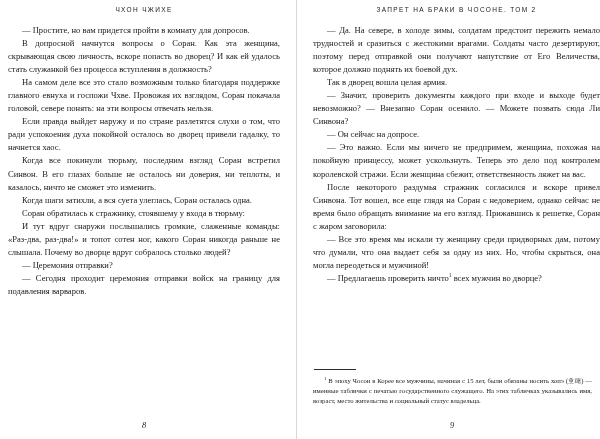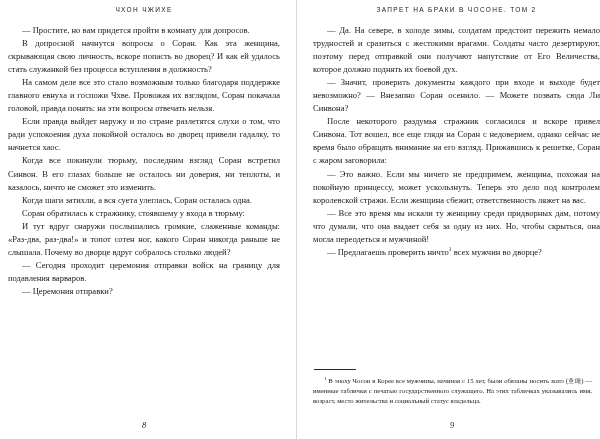--- a/index.html
+++ b/index.html
@@ -120,39 +120,41 @@
 
 <div id="spread">
 
   <div class="gutter"></div>
 
   <div class="page page-left">
     <div class="running-head">ЧХОН ЧЖИХЕ</div>
     <div class="body-text">
       <p>— Простите, но вам придется пройти в комнату для допросов.</p>
       <p>В допросной начнутся вопросы о Соран. Как эта женщина, скрывающая свою личность, вскоре попасть во дворец? И как ей удалось стать служанкой без процесса вступления в должность?</p>
-      <p>На самом деле все это стало возможным только благодаря поддержке главного евнуха и госпожи Чхве. Провожая их взглядом, Соран покачала головой, правда понять: на эти вопросы отвечать нельзя.</p>
+      <p>На самом деле все это стало возможным только благодаря поддержке главного евнуха и госпожи Чхве. Провожая их взглядом, Соран покачала головой, севере понять: на эти вопросы отвечать нельзя.</p>
       <p>Если правда выйдет наружу и по стране разлетятся слухи о том, что ради успокоения духа покойной осталось во дворец привели гадалку, то начнется хаос.</p>
       <p>Когда все покинули тюрьму, последним взгляд Соран встретил Синвон. В его глазах больше не осталось ни доверия, ни теплоты, и казалось, ничто не сможет это изменить.</p>
       <p>Когда шаги затихли, а вся суета улеглась, Соран осталась одна.</p>
       <p>Соран обратилась к стражнику, стоявшему у входа в тюрьму:</p>
       <p>И тут вдруг снаружи послышались громкие, слаженные команды: «Раз-два, раз-два!» и топот сотен ног, какого Соран никогда раньше не слышала. Почему во дворце вдруг собралось столько людей?</p>
+      <p class="dlg">— Церемония отправки?</p>
       <p class="dlg">— Сегодня проходит церемония отправки войск на границу для подавления варваров.</p>
-      <p class="dlg">— Церемония отправки?</p>
     </div>
     <div class="folio">8</div>
   </div>
 
   <div class="page page-right">
     <div class="running-head">ЗАПРЕТ НА БРАКИ В ЧОСОНЕ. ТОМ 2</div>
     <div class="body-text">
       <p>— Да. На севере, в холоде зимы, солдатам предстоит пережить немало трудностей и сразиться с жестокими врагами. Солдаты часто дезертируют, поэтому перед отправкой они получают напутствие от Его Величества, которое должно поднять их боевой дух.</p>
+      <p>Так в дворец вошла целая армия.</p>
       <p>— Значит, проверить документы каждого при входе и выходе будет невозможно? — Внезапно Соран осенило. — Можете позвать сюда Ли Синвона?</p>
+      <p>— Он сейчас на допросе.</p>
+      <p>— Это важно. Если мы ничего не предпримем, женщина, похожая на покойную принцессу, может ускользнуть. Теперь это дело под контролем королевской стражи. Если женщина сбежит, ответственность ляжет на вас.</p>
       <p>После некоторого раздумья стражник согласился и вскоре привел Синвона. Тот вошел, все еще глядя на Соран с недоверием, однако сейчас не время было обращать внимание на его взгляд. Прижавшись к решетке, Соран с жаром заговорила:</p>
-      <p>— Это важно. Если мы ничего не предпримем, женщина, похожая на покойную принцессу, может ускользнуть. Теперь это дело под контролем королевской стражи. Если женщина сбежит, ответственность ляжет на вас.</p>
       <p>— Все это время мы искали ту женщину среди придворных дам, потому что думали, что она выдает себя за одну из них. Но, чтобы скрыться, она могла переодеться и мужчиной!</p>
       <p class="dlg"><span>— Предлагаешь проверить ничто</span><sup class="ref">1</sup><span> всех мужчин во дворце?</span></p>
     </div>
 
     <div class="footnote-wrap">
       <div class="footnote-rule"></div>
       <div class="footnote">
         <p><span class="fn-marker">1</span> <span>В эпоху Чосон в Корее все мужчины, начиная с 15 лет, были обязаны носить хопэ (호패) — именные таблички с печатью государственного служащего. На этих табличках указывались имя, возраст, место жительства и социальный статус владельца.</span></p>
       </div>
     </div>

